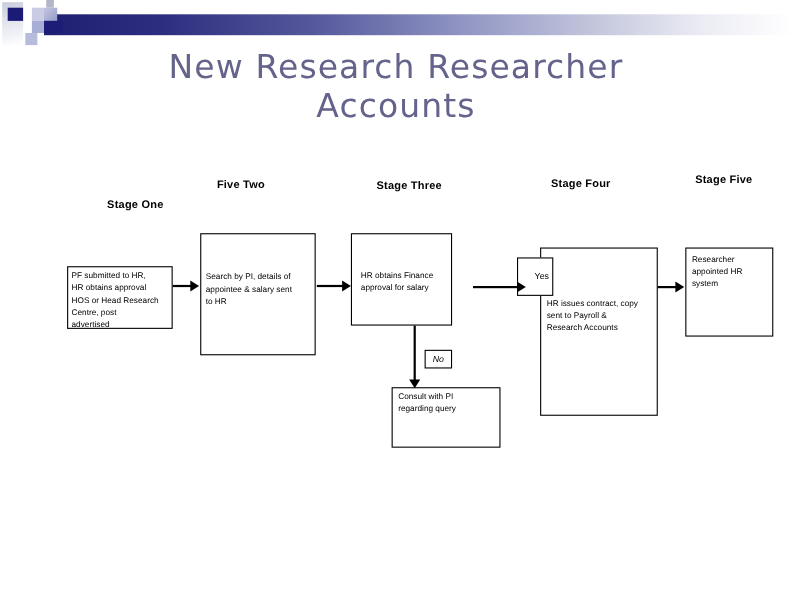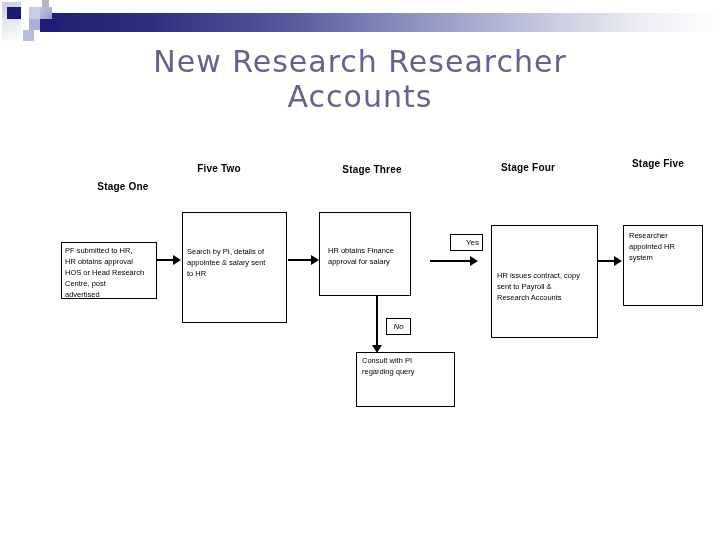--- a/index.html
+++ b/index.html
@@ -37,28 +37,28 @@
   .s3 { left:372px; top:164px; }
   .s4 { left:528px; top:162px; }
   .s5 { left:658px; top:158px; }
 
   
   .fbox { position:absolute; box-sizing:border-box; border:1.5px solid #000;
     background:#fff; font-size:7.5px; line-height:11px; white-space:pre-line; }
   .box1 { left:61px;  top:224px; width:96px;  height:57px;  padding:2px 2px 0 3px;margin-top:18px; }
   .box2 { left:182px; top:212px; width:105px; height:111px; padding:33px 14px 0 4px; }
   .box3 { left:319px; top:212px; width:92px; height:84px;  padding:32px 2px 0 8px; }
-  .box4 { left:491px; top:225px; width:107px; height:113px; padding:44px 2px 0 5px; }
+  .box4 { left:491px; top:225px; width:107px; height:153px; padding:44px 2px 0 5px; }
   .box5 { left:623px; top:225px; width:80px;  height:81px;  padding:4px 2px 16px 5px; }
   .boxc { left:328px; top:352px; width:99px;  height:55px;  padding:2px 2px 0 5px;margin-left:28px; }
 
   .labelbox { position:absolute; box-sizing:border-box; border:1.5px solid #000;
     background:#fff; font-size:8px; display:flex; align-items:center;
     justify-content:center; white-space:nowrap; }
-  .yes { left:450px; top:234px; width:33px; height:17px;padding-left:12px; }
+  .yes { left:470px; top:234px; width:33px; height:35px;padding-left:12px; }
   .no  { left:386px; top:318px; width:25px; height:17px;font-style:italic; }
 
   
   .hline { position:absolute; height:2px; background:#000; }
   .vline { position:absolute; width:2px;  background:#000; }
   .ah-r { position:absolute; width:0; height:0; border-top:5px solid transparent;
     border-bottom:5px solid transparent; border-left:8px solid #000; }
   .ah-d { position:absolute; width:0; height:0; border-left:5px solid transparent;
     border-right:5px solid transparent; border-top:8px solid #000; }
   .a1l { left:157px; top:259px; width:18px; }  .a1h { left:173px; top:255px; }

